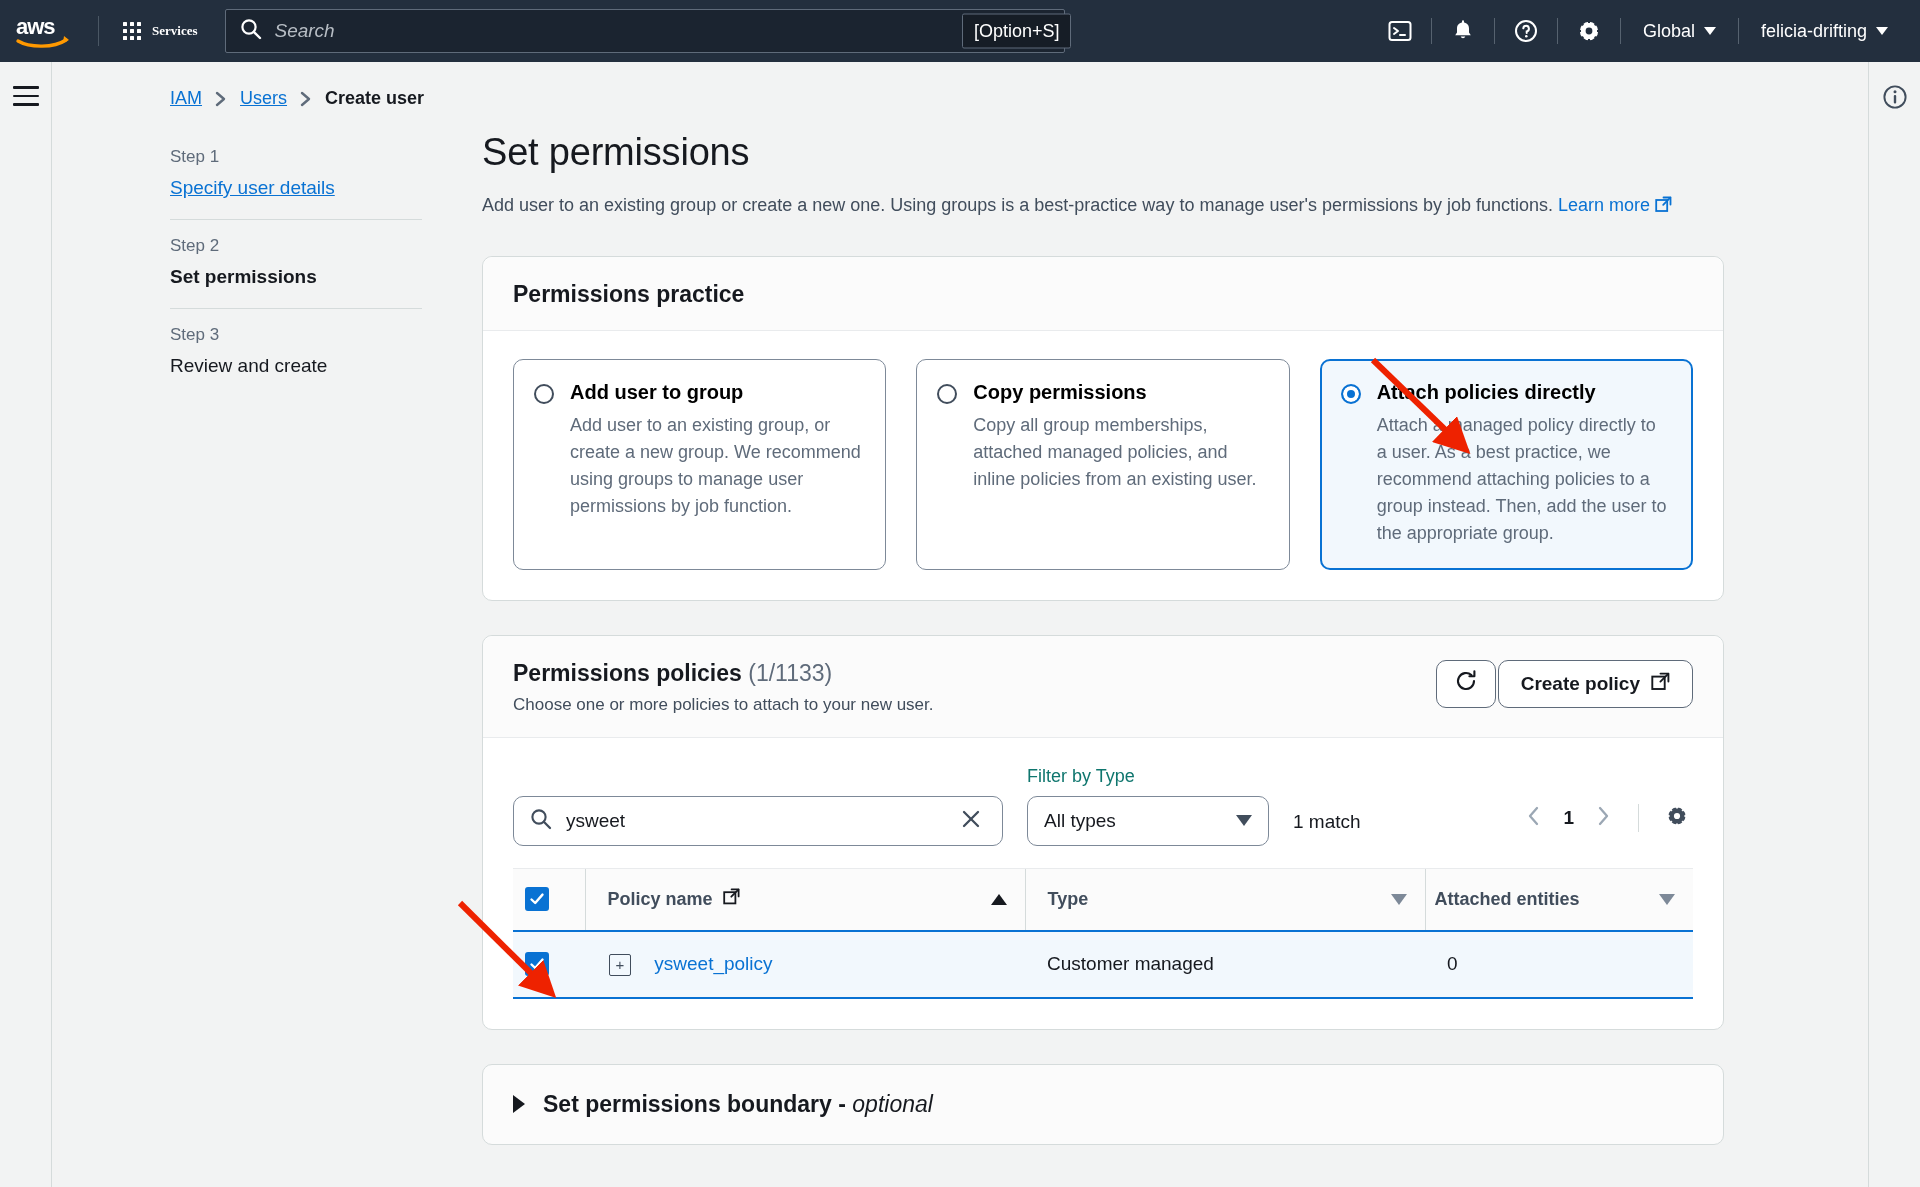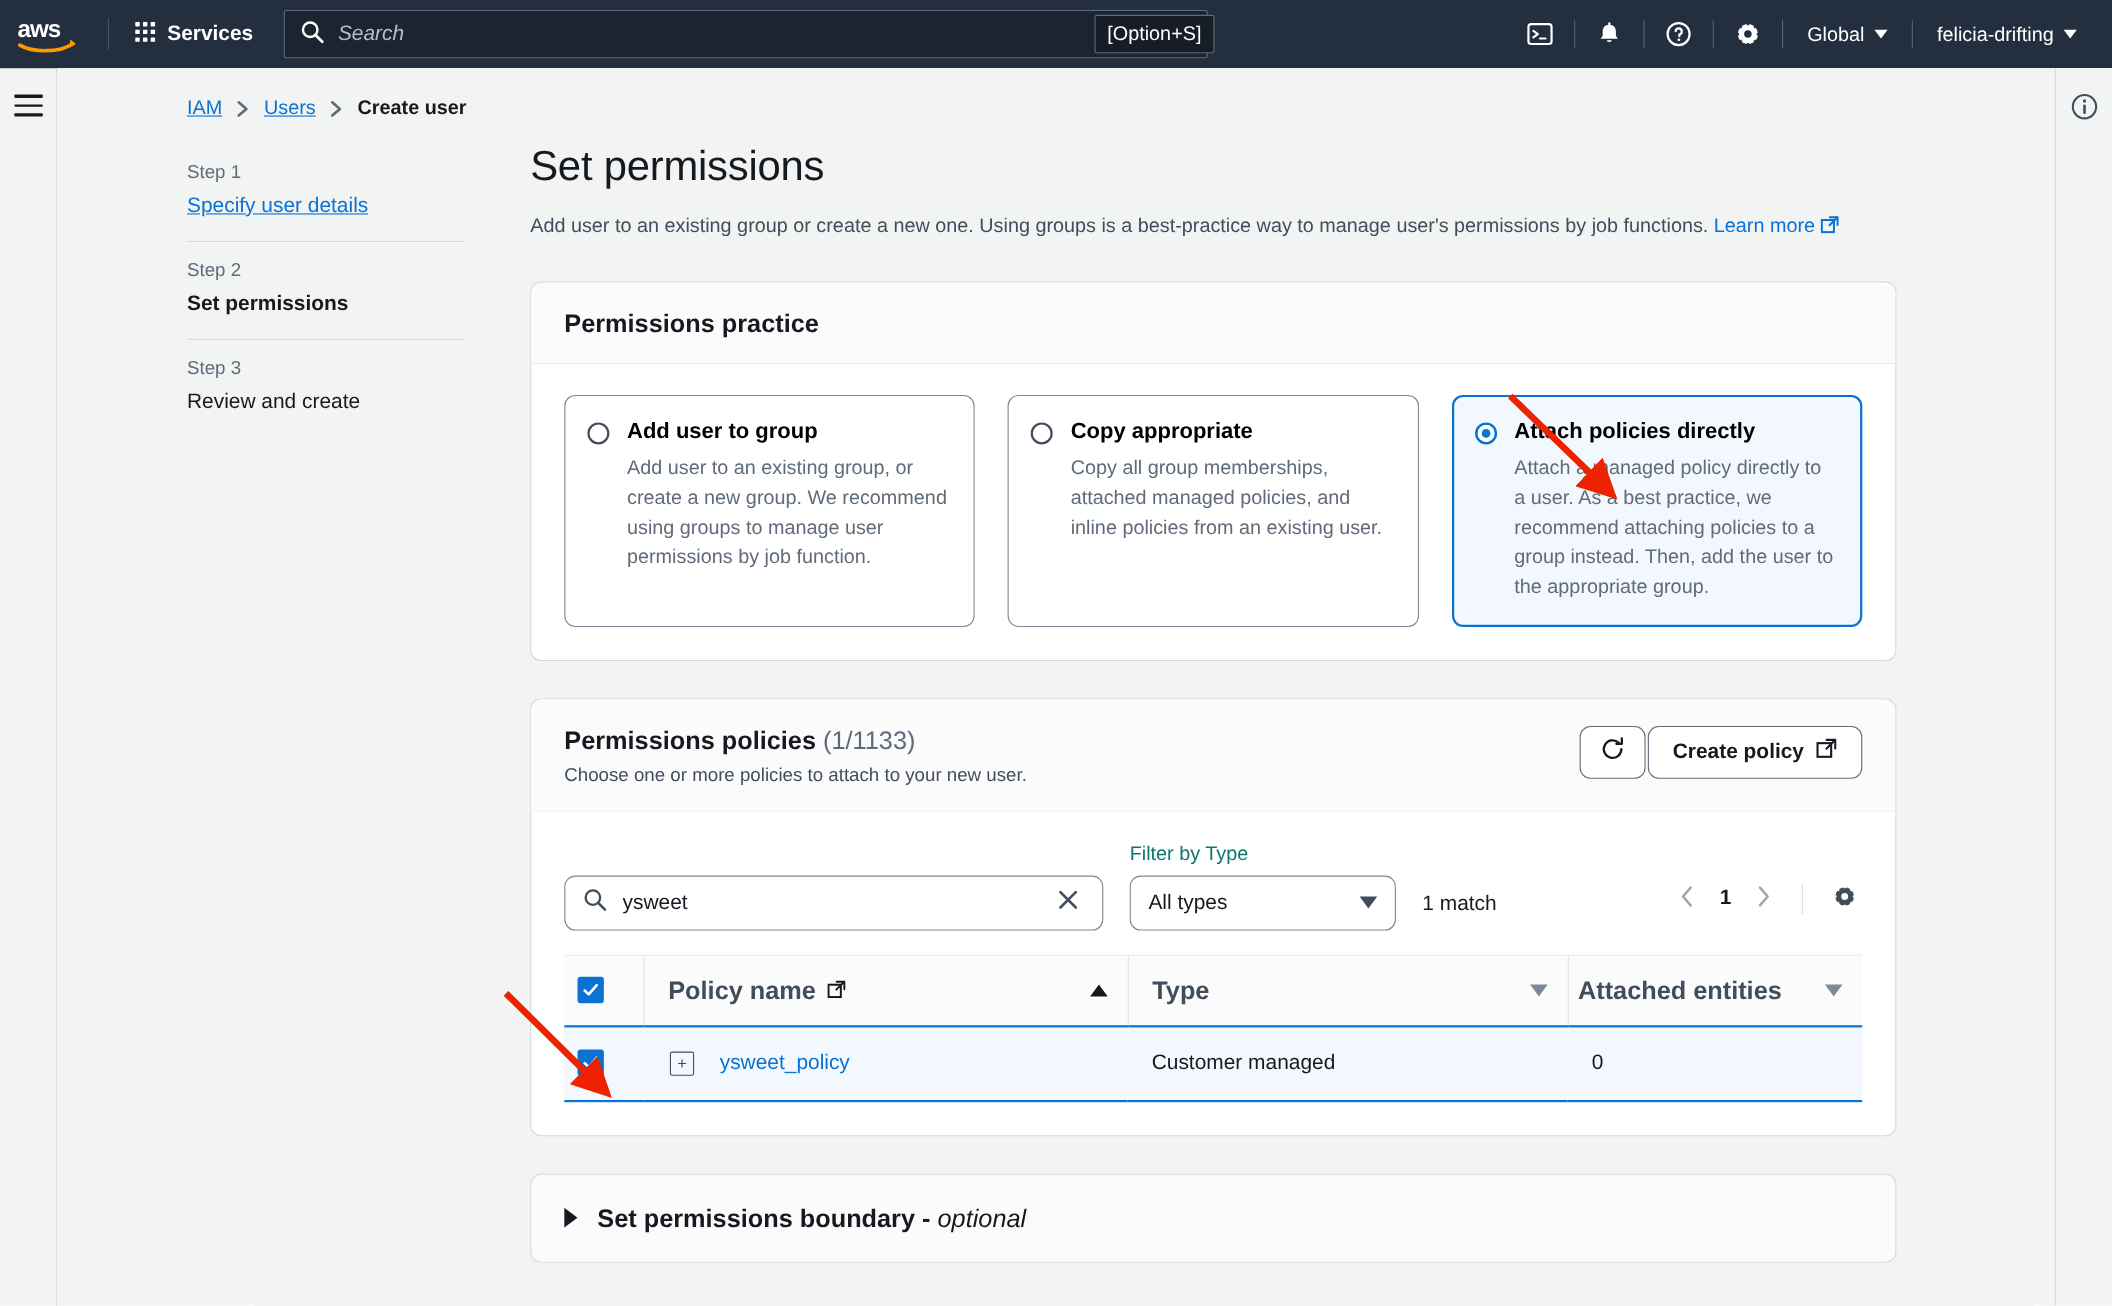--- a/index.html
+++ b/index.html
@@ -14,23 +14,23 @@
   .topnav {
     height: 62px; width: 100%;
     background: #232f3e;
     display: flex; align-items: center;
     padding: 0 18px 0 14px;
     position: relative;
   }
   .aws-logo { width: 62px; height: 34px; position: relative; margin-right: 8px; }
   .nav-divider { width: 1px; height: 30px; background: #4a5764; margin: 0 14px; }
   .services-btn {
-    display: flex; align-items: flex-start; gap: 11px;
-    color: #ffffff; font-size: 19px; font-weight: 700;
-    padding: 8px 10px; border-radius: 2px; cursor: pointer;
+    display: flex; align-items: center; gap: 11px;
+    color: #ffffff; font-size: 13px; font-weight: 700;
+    padding: 8px 10px; border-radius: 2px; cursor: pointer; font-family: Liberation Serif, serif;
   }
   .grid-icon { display: grid; grid-template-columns: repeat(3, 4px); gap: 3px; }
   .grid-icon i { width: 4px; height: 4px; background: #fff; display: block; border-radius: 0.5px; }
   .search-wrap {
     flex: 0 0 840px; margin-left: 18px; height: 44px;
     background: #1b2430; border: 1px solid #5f6b7a; border-radius: 2px;
     display: flex; align-items: center; padding: 0 14px; position: relative;
   }
   .search-wrap .mag { margin-right: 12px; }
   .search-input {
@@ -181,21 +181,21 @@
   .pager { margin-left: auto; display: flex; align-items: center; gap: 16px; padding-bottom: 10px; }
   .pg-arrow { cursor: pointer; padding: 4px; }
   .pg-num { font-size: 19px; font-weight: 700; color: #16191f; }
   .pg-sep { width: 1px; height: 28px; background: #d5dbdb; margin: 0 6px; }
   .gear-btn { cursor: pointer; padding: 4px; }
 
   
   .tbl { width: 100%; border-collapse: collapse; }
   .tbl thead th {
     background: #fbfbfb; border-top: 1px solid #e9ebed; border-bottom: 1px solid #e9ebed;
-    font-size: 23px; font-weight: 700; color: #414d5c; text-align: left;
+    font-size: 18px; font-weight: 700; color: #414d5c; text-align: left;
     padding: 18px 0; height: 62px; position: relative;
   }
   .th-inner { display: flex; align-items: center; justify-content: space-between; padding-right: 18px; }
   .th-label { display: flex; align-items: center; gap: 10px; }
   .col-sep { border-left: 1px solid #d5dbdb; }
   .cb {
     width: 24px; height: 24px; border-radius: 3px; border: 2px solid #414d5c;
     background: #fff; display: inline-flex; align-items: center; justify-content: center; cursor: pointer;
   }
   .cb.checked { background: #0972d3; border-color: #0972d3; }
@@ -390,21 +390,21 @@
                       <div class="tile-title">Add user to group</div>
                       <div class="tile-desc">Add user to an existing group, or create a new group. We recommend using groups to manage user permissions by job function.</div>
                     </div>
                   </div>
                 </div>
 
                 <div class="tile">
                   <div class="tile-row">
                     <span class="radio"></span>
                     <div>
-                      <div class="tile-title">Copy appropriate</div>
+                      <div class="tile-title">Copy permissions</div>
                       <div class="tile-desc">Copy all group memberships, attached managed policies, and inline policies from an existing user.</div>
                     </div>
                   </div>
                 </div>
 
                 <div class="tile selected">
                   <div class="tile-row">
                     <span class="radio on"></span>
                     <div>
                       <div class="tile-title">Attach policies directly</div>

